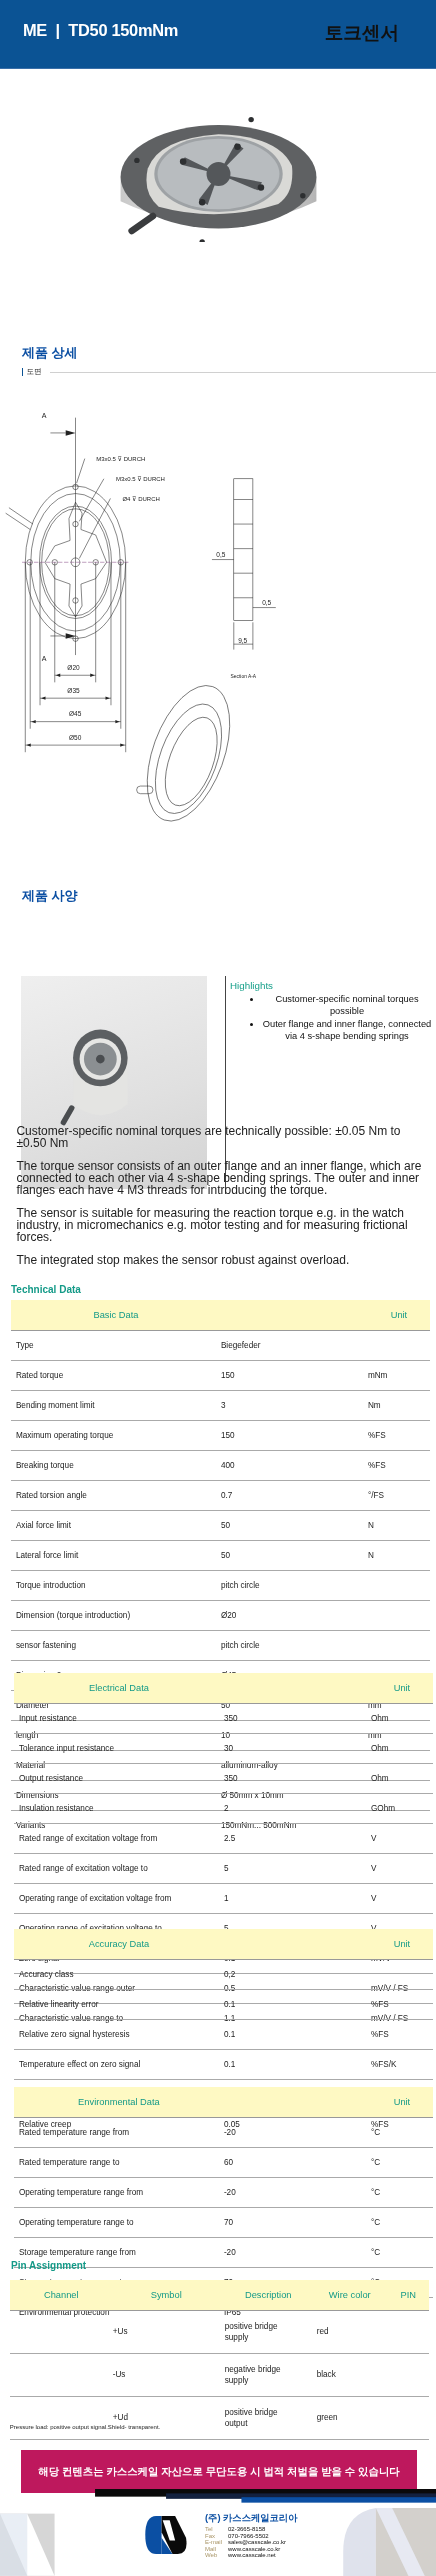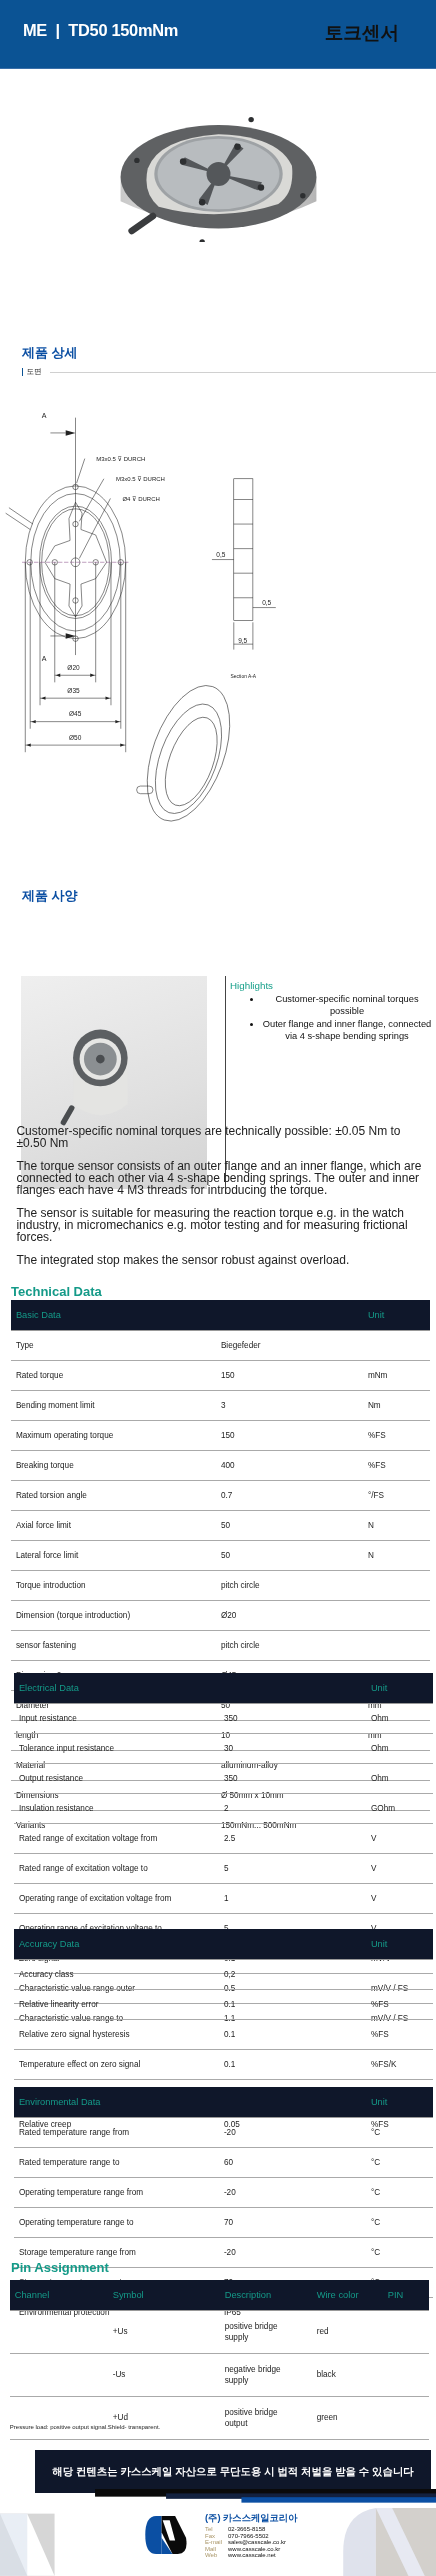--- a/index.html
+++ b/index.html
@@ -29,31 +29,31 @@
   .spec-divider { position: absolute; left: 225px; top: 976px; width: 0.5px; height: 218px; background: #444; }
   .highlights { position: absolute; left: 230px; top: 980px; width: 202px; }
   .highlights h3 { color: #17a08a; font-size: 9.8px; font-weight: normal; margin-bottom: 2.2px; }
   .highlights ul { margin-left: 32px; font-size: 9.3px; line-height: 12px; color: #111; text-align: center; }
   .highlights li { margin-bottom: 1.1px; }
 
   .desc { position: absolute; left: 16.4px; top: 1125px; width: 415px; font-size: 12px; color: #222; line-height: 12px; }
   .desc p { margin-bottom: 11px; }
 
   
-  .tech-title { position: absolute; left: 11px; color: #149a88; font-size: 13px; font-weight: bold; }
+  .tech-title { position: absolute; left: 11px; color: #149a88; font-size: 10px; font-weight: bold; }
   .tbl { position: absolute; border-collapse: collapse; font-size: 8.2px; color: #222; }
-  .tbl th { background: #0f172a; color: #149a88; font-weight: normal; text-align: left; height: 30px; padding-left: 4.9px; font-size: 9.3px; border-bottom: 1.1px solid #999; }
+  .tbl th { background: #fef9c3; color: #149a88; font-weight: normal; text-align: center; height: 30px; padding-left: 4.9px; font-size: 9.3px; border-bottom: 1.1px solid #999; }
   .tbl td { height: 30px; padding-left: 4.9px; border-bottom: 1.1px solid #aaa; vertical-align: middle; }
   .tbl tr:last-child td { border-bottom: none; }
   .pin th { height: 30px; }
   .pin td { height: 43px; vertical-align: middle; line-height: 11px; }
 
   .note { position: absolute; left: 9.8px; top: 2424px; font-size: 6px; color: #222; }
 
-  .banner { position: absolute; left: 35px; top: 2450px; width: 396px; height: 43px; background: #0f172a; color: #fff; font-size: 10.4px; display: flex; align-items: center; justify-content: center; font-weight: bold; text-align: right; }
+  .banner { position: absolute; left: 21px; top: 2450px; width: 396px; height: 43px; background: #be185d; color: #fff; font-size: 10.4px; display: flex; align-items: center; justify-content: center; font-weight: bold; text-align: right; }
 
   .footer-bars { position: absolute; left: 0; top: 2489px; width: 437px; height: 16.4px; }
   .footer-logo { position: absolute; left: 145px; top: 2516px; width: 44px; height: 38px; }
   .footer-company { position: absolute; left: 205px; top: 2512px; color: #0b4fa3; font-size: 9.3px; font-weight: bold; }
   .contact { position: absolute; left: 205px; top: 2526px; font-size: 6px; line-height: 6.6px; }
   .contact .row { display: flex; }
   .contact .k { width: 23px; color: #a89466; }
   .contact .v { color: #111; }
   .deco-l { position: absolute; left: 0; top: 2508px; width: 60px; height: 68px; }
   .deco-r { position: absolute; left: 343px; top: 2508px; width: 94px; height: 68px; }

